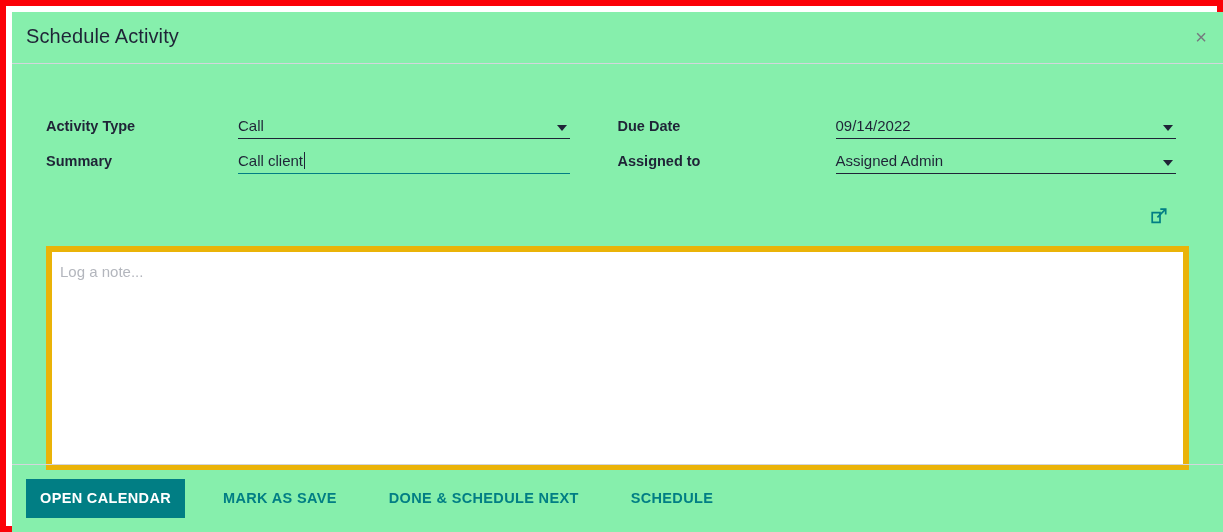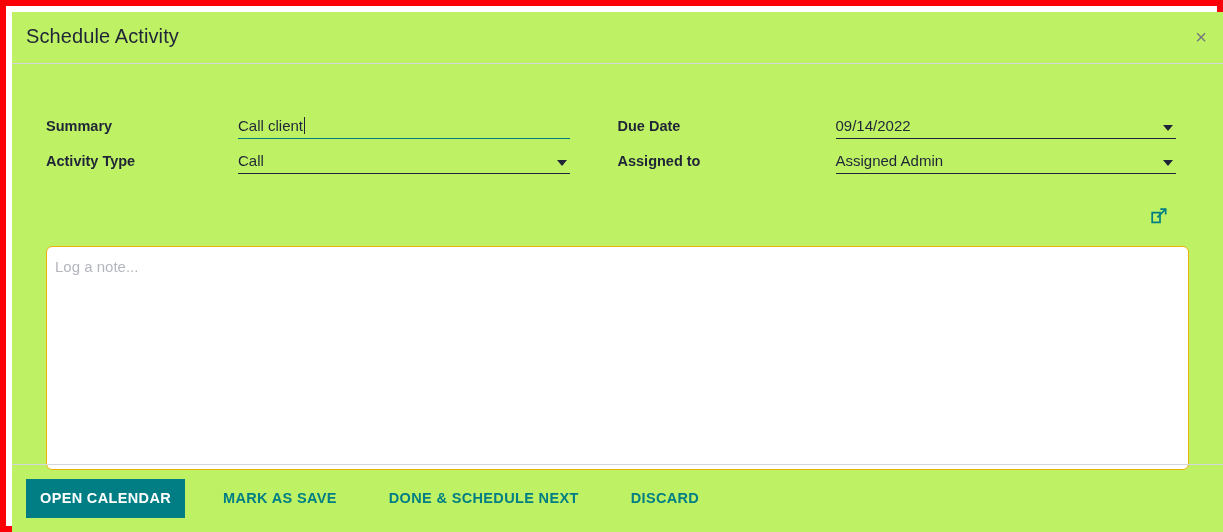--- a/index.html
+++ b/index.html
@@ -20,21 +20,21 @@
     border: 6px solid #fb0007;
     background: #ffffff;
   }
 
   
   .dialog {
     position: absolute;
     left: 6px; top: 6px;
     width: 1211px;
     height: 520px;
-    background: #bef264;
+    background: #86efac;
     display: flex;
     flex-direction: column;
   }
 
   
   .modal-header {
     position: relative;
     height: 52px;
     border-bottom: 1px solid #d3d6dc;
     flex: 0 0 auto;
@@ -159,22 +159,22 @@
   }
   .ext-link-icon svg { display: block; }
 
   
   .note-area {
     position: absolute;
     left: 34px;
     top: 182px;
     width: 1143px;
     height: 224px;
-    border: 1px solid #eab308;
-    border-radius: 6px;
+    border: 6px solid #eab308;
+    border-radius: 0;
     background: #ffffff;
     cursor: text;
   }
   .note-placeholder {
     position: absolute;
     left: 8px;
     top: 11px;
     font-size: 15px;
     color: #b3b6bd;
     user-select: none;
@@ -227,33 +227,33 @@
       <button class="close-btn">×</button>
     </div>
 
     <div class="modal-body">
 
       <div class="fields">
 
         <div class="col col-left">
 
           <div class="field-row">
-            <div class="field-label">Summary</div>
-            <div class="field-control">
-              <span class="field-value"><span>Call client</span><span class="text-cursor"></span></span>
-              <span class="underline focused"></span>
-            </div>
-          </div>
-
-          <div class="field-row">
             <div class="field-label">Activity Type</div>
             <div class="field-control">
               <span class="field-value">Call</span>
               <span class="caret-down"></span>
               <span class="underline"></span>
+            </div>
+          </div>
+
+          <div class="field-row">
+            <div class="field-label">Summary</div>
+            <div class="field-control">
+              <span class="field-value"><span>Call client</span><span class="text-cursor"></span></span>
+              <span class="underline focused"></span>
             </div>
           </div>
 
         </div>
 
         <div class="col col-right">
 
           <div class="field-row">
             <div class="field-label">Due Date</div>
             <div class="field-control">
@@ -286,17 +286,17 @@
       <div class="note-area">
         <div class="note-placeholder">Log a note...</div>
       </div>
 
     </div>
 
     <div class="modal-footer">
       <button class="btn btn-primary">OPEN CALENDAR</button>
       <button class="btn btn-link">MARK AS SAVE</button>
       <button class="btn btn-link">DONE &amp; SCHEDULE NEXT</button>
-      <button class="btn btn-link">DISCARD</button>
+      <button class="btn btn-link">SCHEDULE</button>
     </div>
 
   </div>
 </div>
 
 </body></html>

